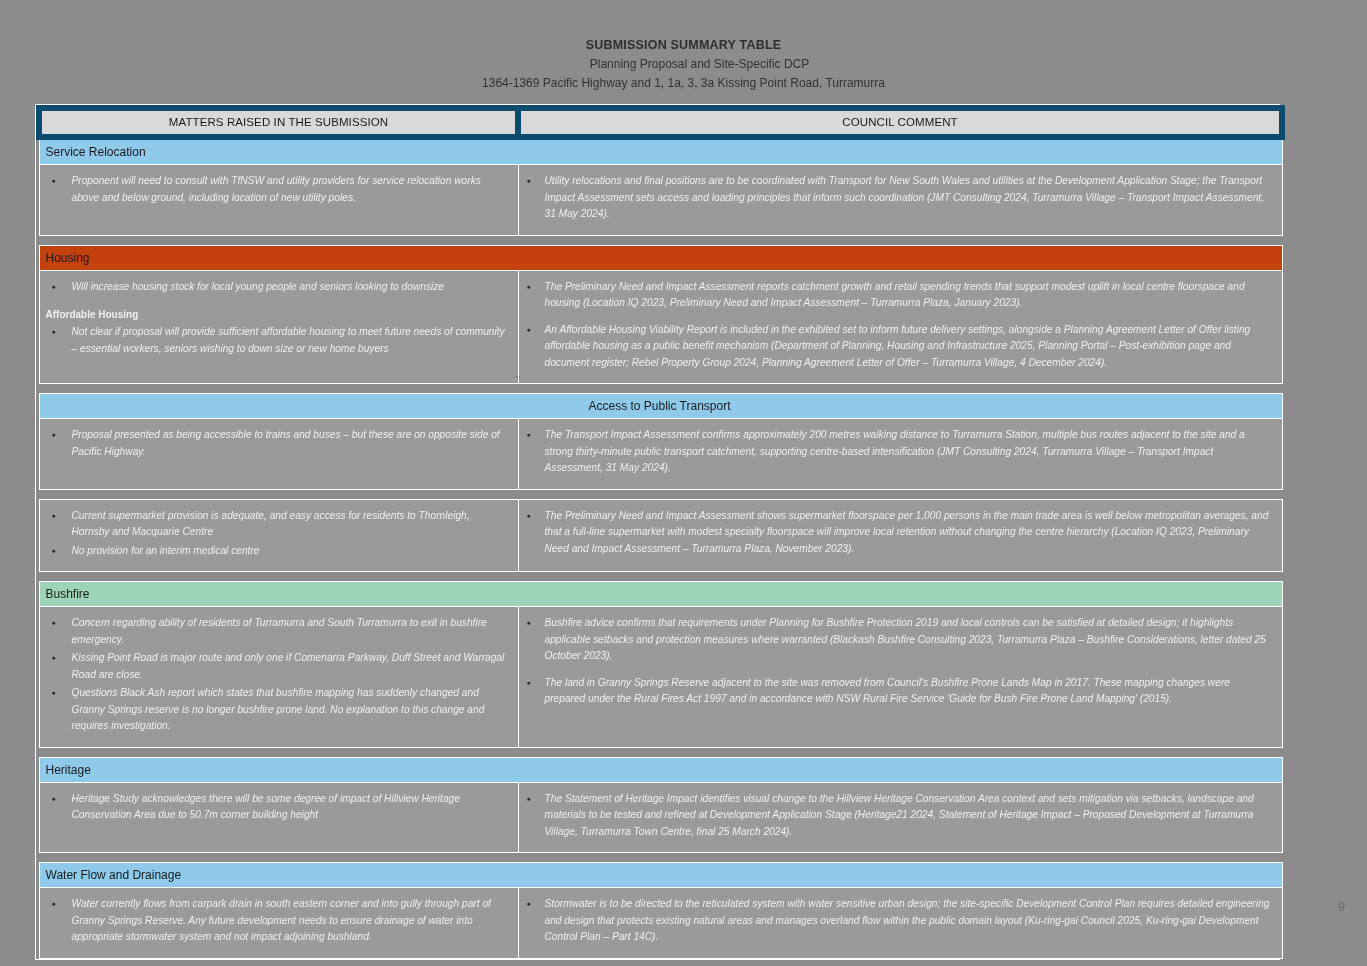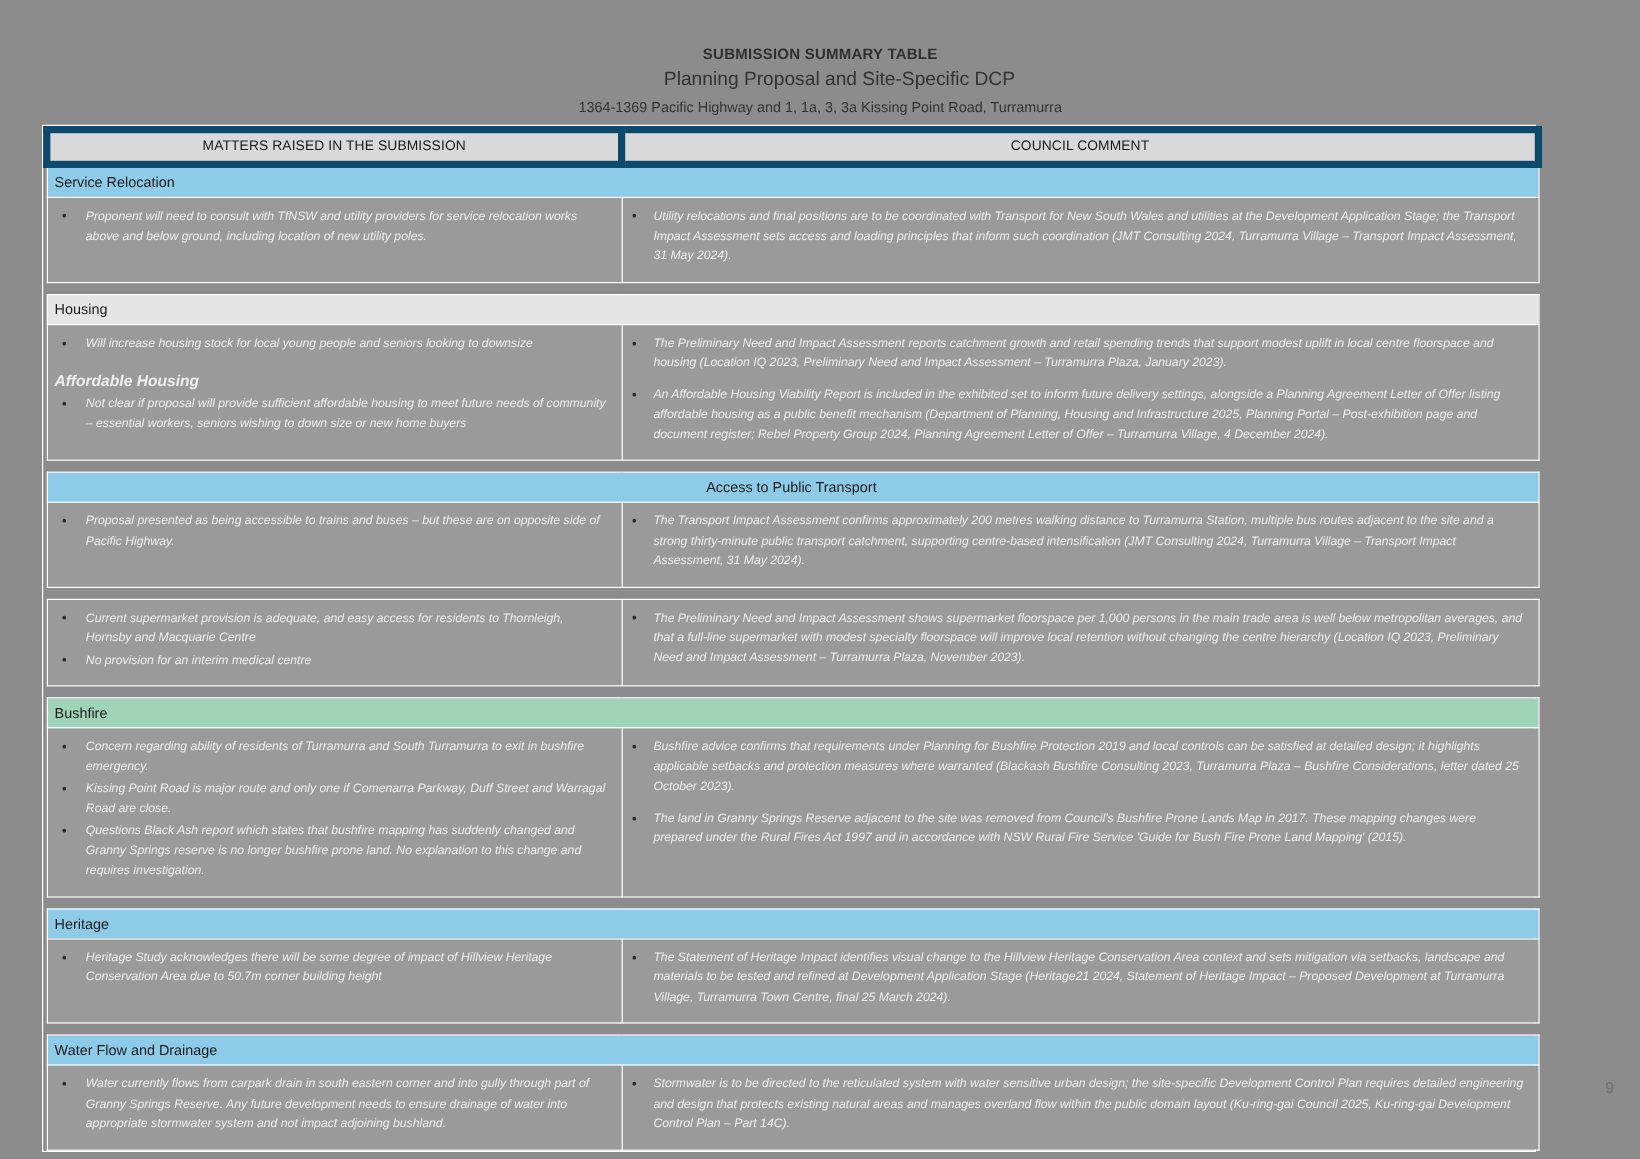--- a/index.html
+++ b/index.html
@@ -22,21 +22,21 @@
     color:#3a3a3a;
     line-height:1.55;
   }
   .doc-title{
     font-size:12.5px;
     font-weight:bold;
     letter-spacing:.2px;
     color:#2f2f2f;
   }
   .doc-sub{
-    font-size:16px;
+    font-size:12px;
     color:#333333;
     padding-left:32px;
   }
   .doc-sub2{
     font-size:12px;
     color:#333333;
   }
   .table-wrap{
     position:absolute;
     left:35px;top:104px;
@@ -101,24 +101,23 @@
     position:absolute;
     left:6px;top:-1px;
     font-size:7px;
     line-height:17px;
     color:#2b2b2b;
   }
   ul.bl.right li{padding-left:20px;}
   ul.bl.right li:before{left:2px;}
   ul.bl li.gap{margin-top:10px;}
   .subhead{
-    font-style:italic;
     font-weight:bold;
     color:#efefef;
-    font-size:13px;
+    font-size:10px;
     margin:12px 0 1px 0;
     padding-left:0;
   }
   .page-num{
     position:absolute;
     right:22px;bottom:52px;
     color:#6f6f6f;
     font-size:13px;
   }
 </style>
@@ -156,21 +155,21 @@
             <td>
               <ul class="bl right">
                 <li>Utility relocations and final positions are to be coordinated with Transport for New South Wales and utilities at the Development Application Stage; the Transport Impact Assessment sets access and loading principles that inform such coordination (JMT Consulting 2024, Turramurra Village – Transport Impact Assessment, 31 May 2024).</li>
               </ul>
             </td>
           </tr>
           <tr class="spacer">
             <td colspan="2"></td>
           </tr>
           <tr class="section">
-            <td colspan="2" style="background: #e5e5e5;">Housing</td>
+            <td colspan="2" style="background: #c2410c;">Housing</td>
           </tr>
           <tr class="body">
             <td>
               <ul class="bl">
                 <li>Will increase housing stock for local young people and seniors looking to downsize</li>
               </ul>
               <div class="subhead">Affordable Housing</div>
               <ul class="bl">
                 <li>Not clear if proposal will provide sufficient affordable housing to meet future needs of community – essential workers, seniors wishing to down size or new home buyers</li>
               </ul>

